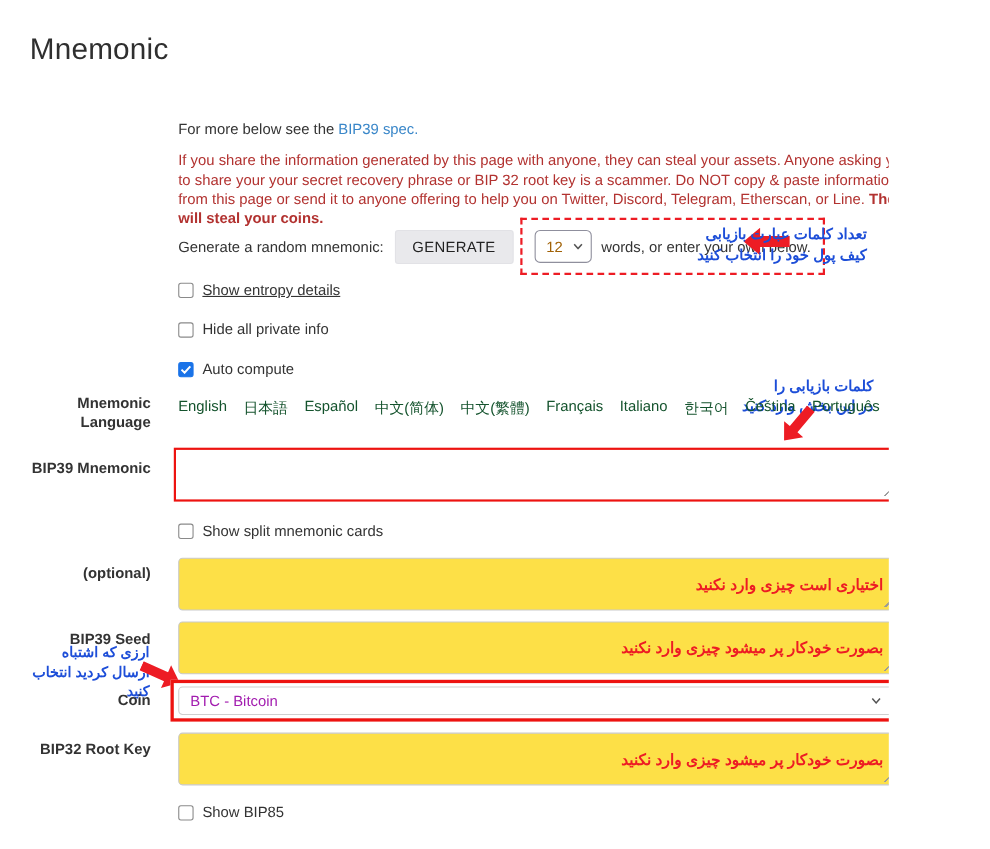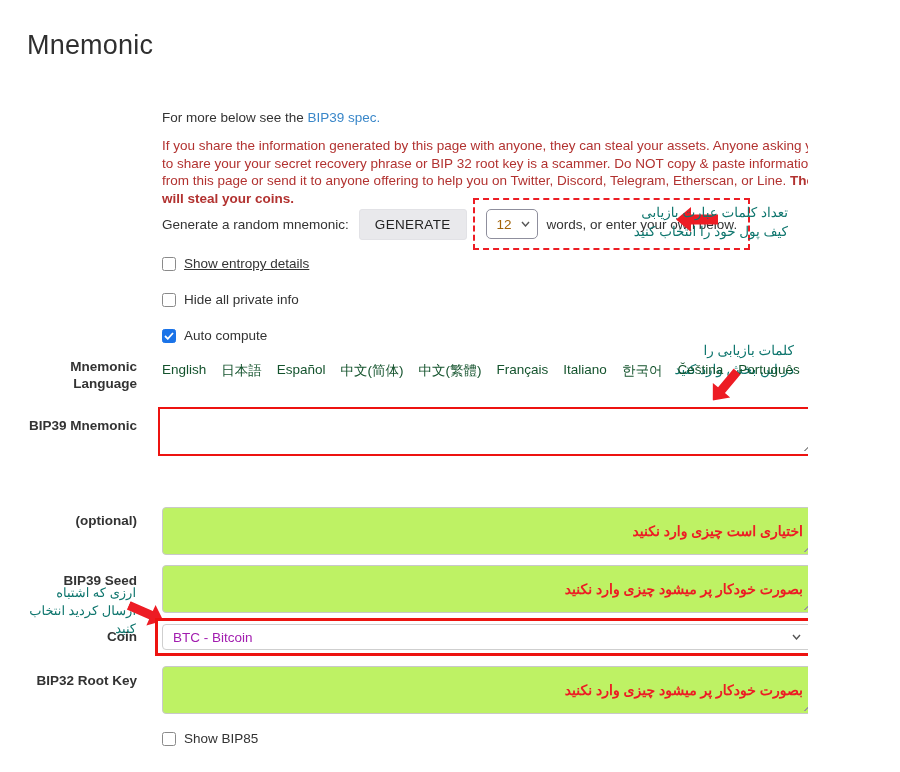--- a/index.html
+++ b/index.html
@@ -26,35 +26,35 @@
 
   .cb-row { position: absolute; left: 162px; display: flex; align-items: center; gap: 8px; font-size: 13.5px; color: #333; }
   .cb { width: 14px; height: 14px; background: #fff; border: 1px solid #8a8a8a; border-radius: 2.5px; display: inline-flex; align-items: center; justify-content: center; flex: none; cursor: pointer; }
   .cb.checked { background: #1a73e8; border-color: #1a73e8; }
 
   .side-label { position: absolute; left: 20px; width: 117px; text-align: right; font-size: 13.5px; font-weight: 700; color: #333; line-height: 17px; }
 
   .lang-row { position: absolute; left: 162px; top: 362px; display: flex; gap: 15px; font-size: 13.5px; }
   .lang-row a { color: #14532d; text-decoration: none; cursor: pointer; white-space: nowrap; }
 
-  .field { position: absolute; background: #bef264; border: 1px solid #c9c9c9; border-radius: 4px; }
+  .field { position: absolute; background: #fde047; border: 1px solid #c9c9c9; border-radius: 4px; }
   .field .grip { position: absolute; right: 2px; bottom: 2px; width: 10px; height: 10px;
     background: repeating-linear-gradient(-45deg, transparent 0 2px, #9a9a9a 2px 3.4px);
     -webkit-clip-path: polygon(100% 0, 100% 100%, 0 100%); clip-path: polygon(100% 0, 100% 100%, 0 100%); }
   .field .hint { position: absolute; right: 12px; top: 50%; transform: translateY(-50%); color: #ed1c24; font-weight: 700; font-size: 14px; direction: rtl; white-space: nowrap; }
 
   .mnemonic-box { position: absolute; left: 158px; top: 407px; width: 660px; height: 49px; background: #fff; border: 2.5px solid #ed1310; }
   .mnemonic-box .grip { position: absolute; right: 3px; bottom: 3px; width: 10px; height: 10px;
     background: repeating-linear-gradient(-45deg, transparent 0 2px, #9a9a9a 2px 3.4px);
     -webkit-clip-path: polygon(100% 0, 100% 100%, 0 100%); clip-path: polygon(100% 0, 100% 100%, 0 100%); }
 
   .coin-wrap { position: absolute; left: 155px; top: 618px; width: 664px; height: 38px; border: 3px solid #ed1310; background: #fff; }
   .coin-select { position: absolute; left: 4px; right: 4px; top: 3px; bottom: 3px; background: #fff; border: 1px solid #cfcfcf; border-radius: 4px; display: flex; align-items: center; justify-content: space-between; padding: 0 10px; font-size: 13.5px; color: #a21caf; cursor: pointer; }
 
-  .fa-note { position: absolute; color: #0f766e; font-weight: 400; font-size: 13.5px; line-height: 19px; direction: rtl; }
+  .fa-note { position: absolute; color: #1d4ed8; font-weight: 700; font-size: 13.5px; line-height: 19px; direction: rtl; }
   .arrow { position: absolute; }
   .arrow svg { display: block; }
 </style>
 </head>
 <body>
 
 <div class="page">
 
   <div class="h1">Mnemonic</div>
 
@@ -132,20 +132,24 @@
     <a>Čeština</a>
     <a>Português</a>
   </div>
 
   <div class="side-label" style="top:417px;">BIP39 Mnemonic</div>
   <div class="mnemonic-box">
     <span></span>
     <span class="grip"></span>
   </div>
 
+  <div class="cb-row" style="top:475px;">
+    <span class="cb"></span>
+    <span>Show split mnemonic cards</span>
+  </div>
 
   <div class="side-label" style="top:512px;">
     <div>(optional)</div>
   </div>
   <div class="field" style="left:162px; top:507px; width:654px; height:48px;">
     <span class="hint">اختیاری است چیزی وارد نکنید</span>
     <span class="grip"></span>
   </div>
 
   <div class="side-label" style="top:572px;">BIP39 Seed</div>

